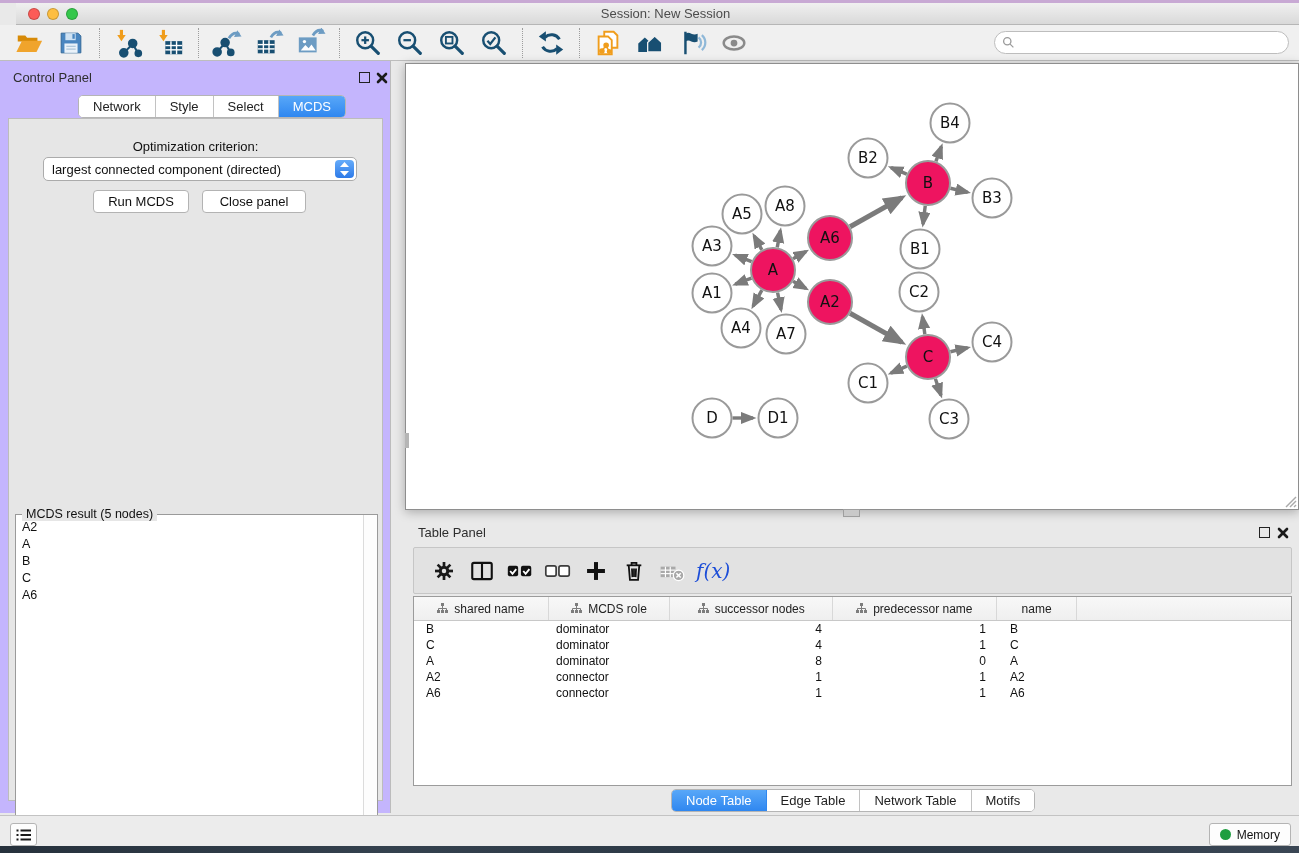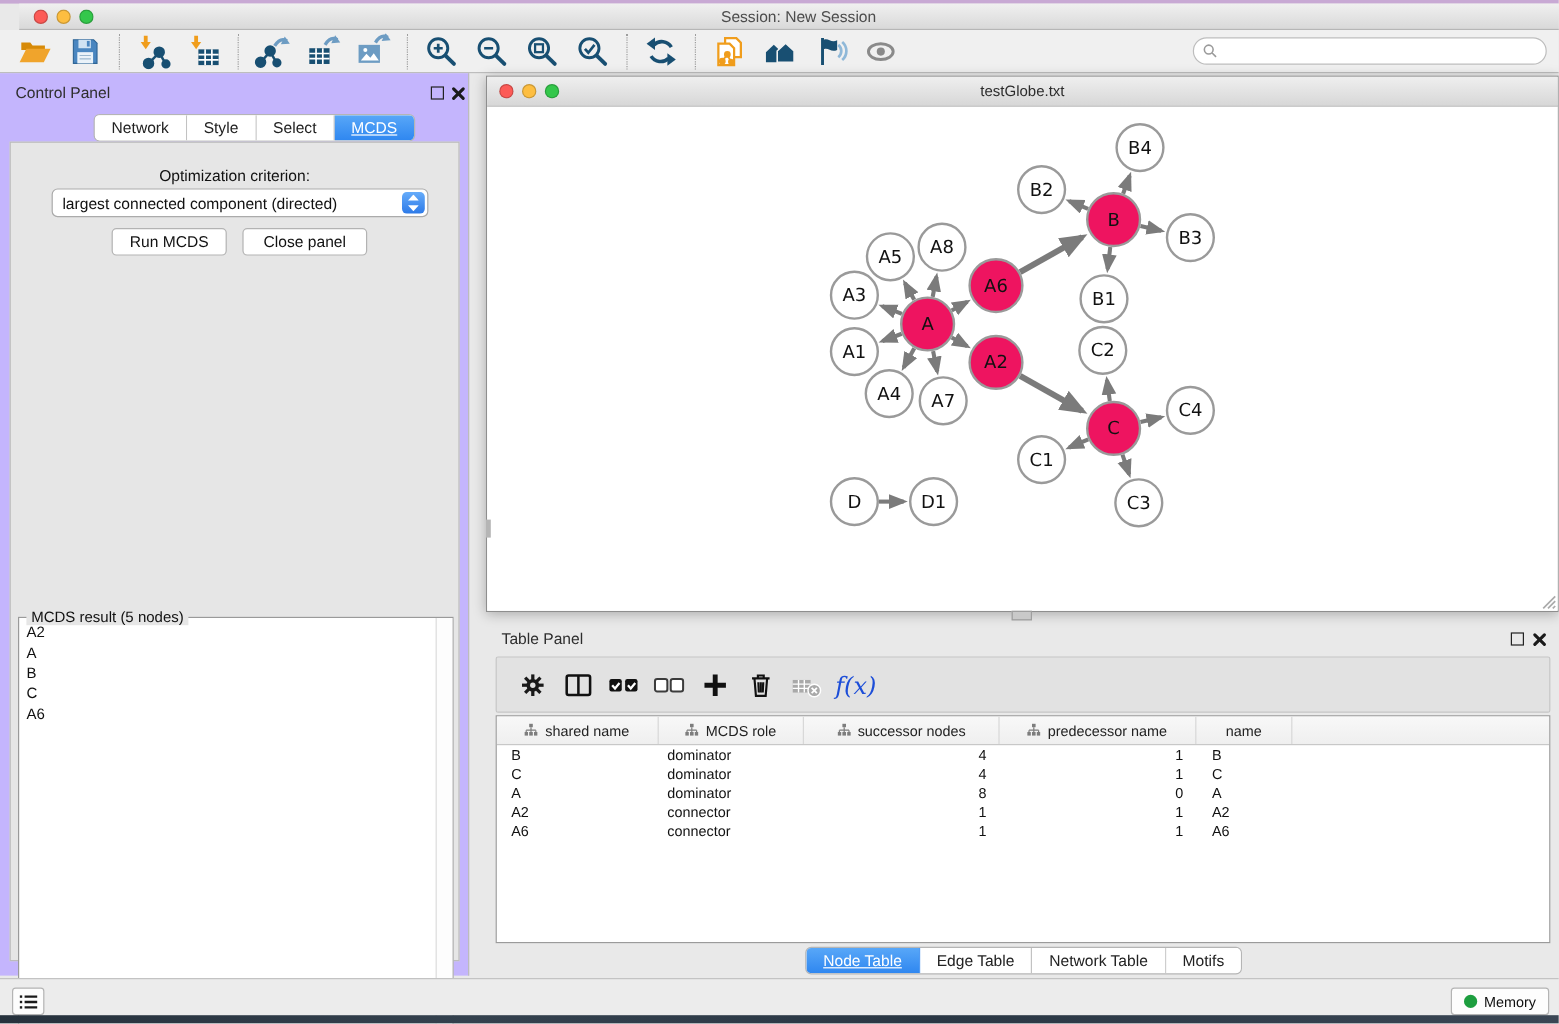--- a/index.html
+++ b/index.html
@@ -27,21 +27,21 @@
   #search-box input { border:none; outline:none; flex:1; font-size:12px; background:transparent; margin-left:4px; }
 
   
   #control-panel { left:0; top:61px; width:391px; height:752px; background:#c4b5fd; border-right:1px solid #bcbcbc; }
   #cp-title { left:13px; top:9px; font-size:13px; color:#2e2e2e; position:absolute; }
   .float-btn { width:11px; height:11px; border:1.6px solid #222; background:transparent; position:absolute; }
   .close-x { position:absolute; width:12px; height:12px; }
   .seg-wrap { position:absolute; display:flex; border:1px solid #b5b5b5; border-radius:5px; overflow:hidden; background:#fff; height:23px; }
   .seg { font-size:13px; color:#222; padding:0 14px; display:flex; align-items:center; border-right:1px solid #c2c2c2; background:#fff; cursor:default; }
   .seg:last-child { border-right:none; }
-  .seg.active { background:linear-gradient(#58a7f8,#2f87f0); color:#fff; border-right-color:#2f87f0;text-decoration:underline; }
+  .seg.active { background:linear-gradient(#58a7f8,#2f87f0); color:#fff; border-right-color:#2f87f0; }
   #cp-content { position:absolute; left:8px; top:57px; width:375px; height:683px; border:1px solid #bcbcbc; background:#e6e6e6; }
   #opt-label { position:absolute; left:0; width:100%; top:20px; text-align:center; font-size:13px; color:#111; }
   #criterion-select { position:absolute; left:34px; top:38px; width:314px; height:24px; background:#fff;
     border:1px solid #ababab; border-radius:5px; display:flex; align-items:center; font-size:13px; color:#111; padding-left:8px; }
   #criterion-stepper { position:absolute; right:2px; top:2px; width:19px; height:18px; border-radius:4px;
     background:linear-gradient(#66acfa,#2d7ae8); display:flex; align-items:center; justify-content:center; }
   .cp-btn { position:absolute; top:71px; height:23px; background:#fff; border:1px solid #b3b3b3; border-radius:4px;
     font-size:13px; color:#111; display:flex; align-items:center; justify-content:center; }
   #run-btn { left:84px; width:96px; }
   #closepanel-btn { left:193px; width:104px; }
@@ -306,28 +306,20 @@
           <div class="li">B</div>
           <div class="li">C</div>
           <div class="li">A6</div>
         </div>
       <div id="result-scroll"></div>
     </div>
   </div>
 </div>
 
 <div id="net-window" class="abs">
-  <div id="net-titlebar">
-    <div class="lights">
-      <span class="tl red"></span>
-      <span class="tl yel"></span>
-      <span class="tl grn"></span>
-    </div>
-    <div id="net-title">testGlobe.txt</div>
-  </div>
   <div id="net-canvas">
     <svg id="net-svg" width="892" height="420" viewBox="0 0 892 420">
         <defs>
           <marker id="arr" markerWidth="5" markerHeight="4" refX="3.6" refY="1.8" orient="auto">
             <path d="M0,0 L4.6,1.8 L0,3.6 Z" fill="#7b7b7b"></path>
           </marker>
         </defs>
         <line x1="345.4789624129428" y1="189.11448958200518" x2="329.33629032266117" y2="195.20107086194741" stroke="#7b7b7b" stroke-width="3.4" marker-end="url(#arr)"></line>
         <line x1="345.59698311096014" y1="172.57914089611546" x2="329.20831483533277" y2="166.13114026308176" stroke="#7b7b7b" stroke-width="3.4" marker-end="url(#arr)"></line>
         <line x1="355.8892211130393" y1="201.13828673261628" x2="347.04794893220867" y2="217.16309256037175" stroke="#7b7b7b" stroke-width="3.4" marker-end="url(#arr)"></line>

